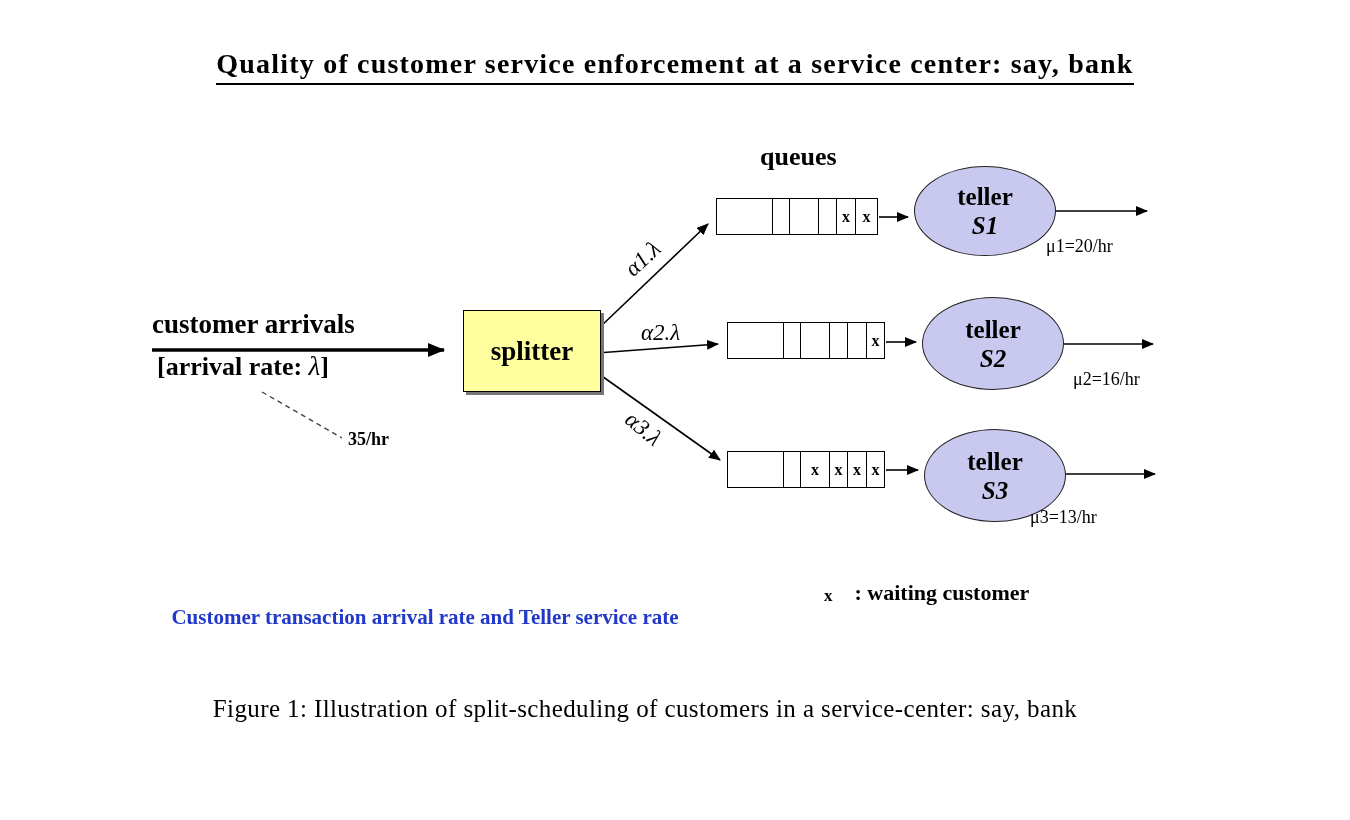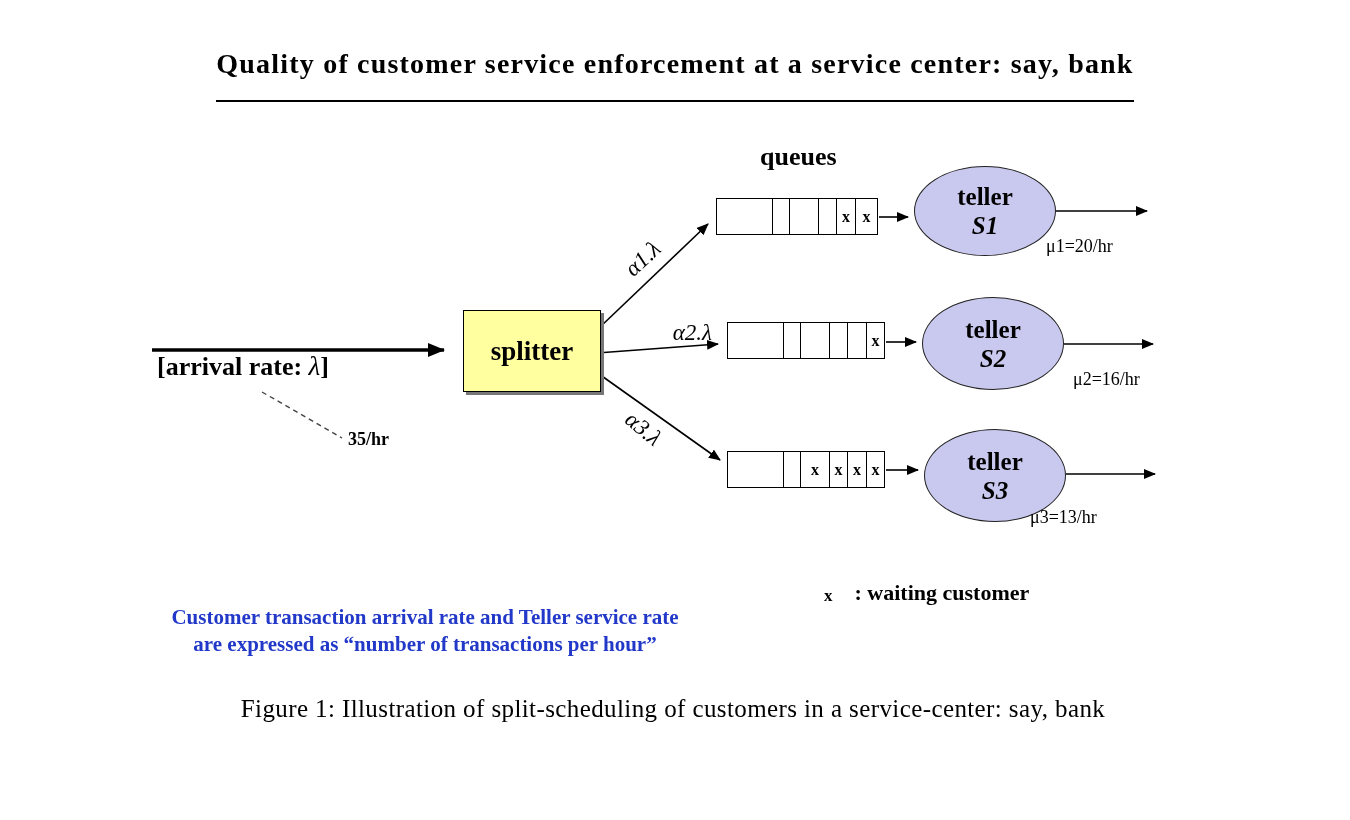--- a/index.html
+++ b/index.html
@@ -2,21 +2,21 @@
 <html><head>
 <meta charset="utf-8">
 <style>
   html,body{margin:0;padding:0;background:#fff;}
   #page{position:relative;width:1350px;height:820px;background:#ffffff;overflow:hidden;
         font-family:"Liberation Serif","DejaVu Serif",serif;color:#000;}
   .abs{position:absolute;}
   
   #title-wrap{top:48px;left:0;width:1350px;text-align:center;}
   #page-title{display:inline-block;font-size:28px;font-weight:bold;letter-spacing:1.2px;
-              border-bottom:2.5px solid #000;padding-bottom:20px;}
+              border-bottom:2.5px solid #000;padding-bottom:3px;}
   
   #wires{top:0;left:0;width:1350px;height:820px;}
   
   .queue{display:flex;background:#fff;border:1.7px solid #000;box-sizing:border-box;height:37px;}
   .qcell{border-left:1.7px solid #000;display:flex;align-items:center;justify-content:center;
          font-weight:bold;font-size:16px;box-sizing:border-box;}
   .qcell.first{border-left:none;}
   #queue-1{left:716px;top:198px;width:162px;}
   #queue-2{left:727px;top:322px;width:158px;}
   #queue-3{left:727px;top:451px;width:158px;}
@@ -35,36 +35,36 @@
   #teller-1{left:914px;top:166px;width:142px;height:90px;}
   #teller-2{left:922px;top:297px;width:142px;height:93px;}
   #teller-3{left:924px;top:429px;width:142px;height:93px;}
   .teller .t1{font-size:25px;font-weight:bold;}
   .teller .t2{font-size:25px;font-weight:bold;font-style:italic;}
   .mu{font-size:18px;}
   #mu-1{left:1046px;top:236px;} #mu-2{left:1040px;top:369px;margin-left:33px;} #mu-3{left:1030px;top:507px;}
   
   .alpha{font-size:23px;font-style:italic;width:84px;text-align:center;}
   #alpha-1{left:601px;top:246px;transform:rotate(-43deg);}
-  #alpha-2{left:628px;top:320px;text-align:right;}
+  #alpha-2{left:641px;top:320px;text-align:left;}
   #alpha-3{left:601px;top:416px;transform:rotate(40deg);}
   
   #arrivals-label{left:152px;top:309px;font-size:27px;font-weight:bold;}
   #arrival-rate{left:157px;top:351px;font-size:26px;font-weight:bold;}
   #arrival-rate .lam{font-style:italic;font-weight:normal;font-size:27px;}
   #arrival-value{left:348px;top:429px;font-size:18px;font-weight:bold;}
   
   #legend{left:824px;top:580px;display:flex;align-items:flex-start;}
   #legend .sym{font-size:17px;font-weight:bold;margin-top:6px;}
   #legend .txt{font-size:22px;font-weight:bold;margin-left:22px;}
   
   #note{left:95px;top:604px;width:660px;text-align:center;font-size:21px;font-weight:bold;
         line-height:26.5px;color:#2138c8;}
   
-  #caption{left:0;top:695px;width:1290px;text-align:center;font-size:25px;letter-spacing:0.4px;margin-left:28px;}
+  #caption{left:0;top:695px;width:1290px;text-align:center;font-size:25px;letter-spacing:0.4px;}
 </style>
 </head>
 <body>
 
 <div id="page">
 
   <svg id="wires" class="abs" viewBox="0 0 1350 820" xmlns="http://www.w3.org/2000/svg">
     <defs>
       <marker id="ah" markerUnits="userSpaceOnUse" markerWidth="12" markerHeight="10" refX="11" refY="5" orient="auto">
         <path d="M0,0 L12,5 L0,10 z" fill="#000"></path>
@@ -137,28 +137,28 @@
   </div>
   <div id="teller-3" class="abs teller" style="background-color: rgb(201, 201, 239);">
     <span class="t1">teller</span>
     <span class="t2">S3</span>
   </div>
 
   <div id="mu-1" class="abs mu">μ1=20/hr</div>
   <div id="mu-2" class="abs mu">μ2=16/hr</div>
   <div id="mu-3" class="abs mu">μ3=13/hr</div>
 
+  <div id="arrivals-label" class="abs">customer arrivals</div>
   <div id="arrival-rate" class="abs"><span>[arrival rate: </span><span class="lam">λ</span><span>]</span></div>
   <div id="arrival-value" class="abs">35/hr</div>
 
   <div id="legend" class="abs">
     <span class="sym">x</span>
     <span class="txt">: waiting customer</span>
   </div>
 
   <div id="note" class="abs" style="color: rgb(33, 56, 200);">
     <div>Customer transaction arrival rate and Teller service rate</div>
-    <div>are expressed as “number of transactions per hour”</div>
   </div>
 
   <div id="caption" class="abs">Figure 1: Illustration of split-scheduling of customers in a service-center: say, bank</div>
 
 </div>
 
 </body></html>

